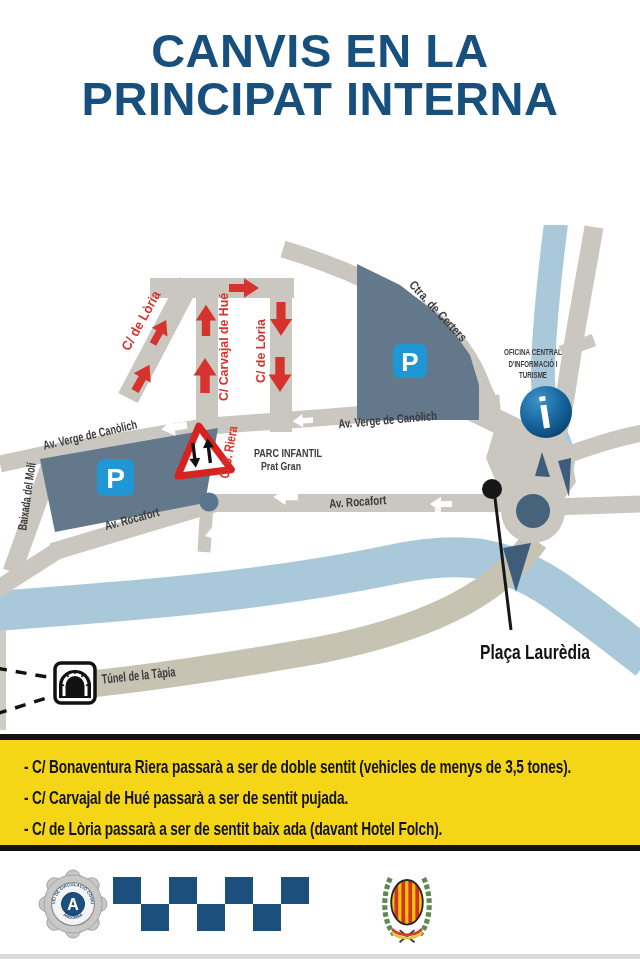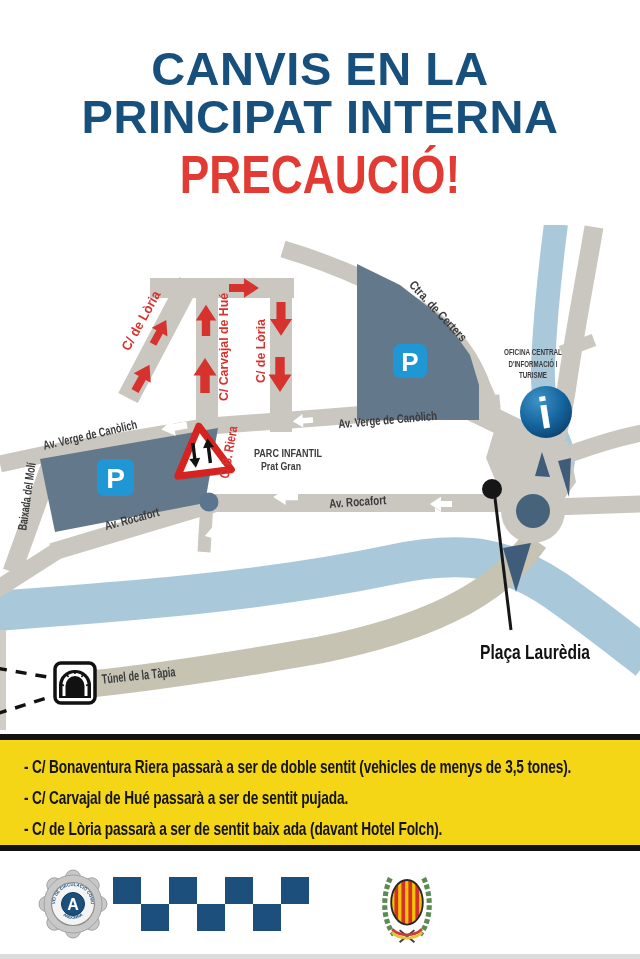--- a/index.html
+++ b/index.html
@@ -3,21 +3,21 @@
 <meta charset="utf-8">
 <style>
   html,body{margin:0;padding:0;background:#888;}
   *{box-sizing:border-box;}
   .poster{
     position:relative;width:640px;height:959px;background:#ffffff;
     margin:0 auto;overflow:hidden;
     font-family:"Liberation Sans",sans-serif;
   }
   
-  .title-block{position:absolute;top:45px;left:0;width:640px;text-align:center;}
+  .title-block{position:absolute;top:27px;left:0;width:640px;text-align:center;}
   .title-line{
     color:#17507c;font-weight:bold;font-size:47px;line-height:48px;
     letter-spacing:0.5px;white-space:nowrap;
   }
   .warning-line{
     display:inline-block;color:#e23b33;font-weight:bold;font-size:54px;
     line-height:58px;margin-top:4px;transform:scaleX(.82);transform-origin:50% 50%;
     white-space:nowrap;letter-spacing:0px;
   }
   
@@ -49,21 +49,20 @@
   .bottom-edge{position:absolute;left:0;bottom:0;width:640px;height:5px;background:#dcdcdc;}
 </style>
 </head>
 <body>
 
 <div class="poster">
 
   <div class="title-block">
     <div class="title-line">CANVIS EN LA</div>
     <div class="title-line">PRINCIPAT INTERNA</div>
-    <div><span class="warning-line">PRECAUCIÓ!</span></div>
   </div>
 
   <svg class="map-svg" width="640" height="512" viewBox="0 225 640 512">
     <defs>
       <path id="arrow" d="M0,-3.5 L13,-3.5 L13,-8.5 L26,0 L13,8.5 L13,3.5 L0,3.5 Z"></path>
       <radialGradient id="infoGrad" cx="35%" cy="28%" r="85%">
         <stop offset="0" stop-color="#3e93c6"></stop>
         <stop offset="0.55" stop-color="#15659f"></stop>
         <stop offset="1" stop-color="#0b3c67"></stop>
       </radialGradient>

